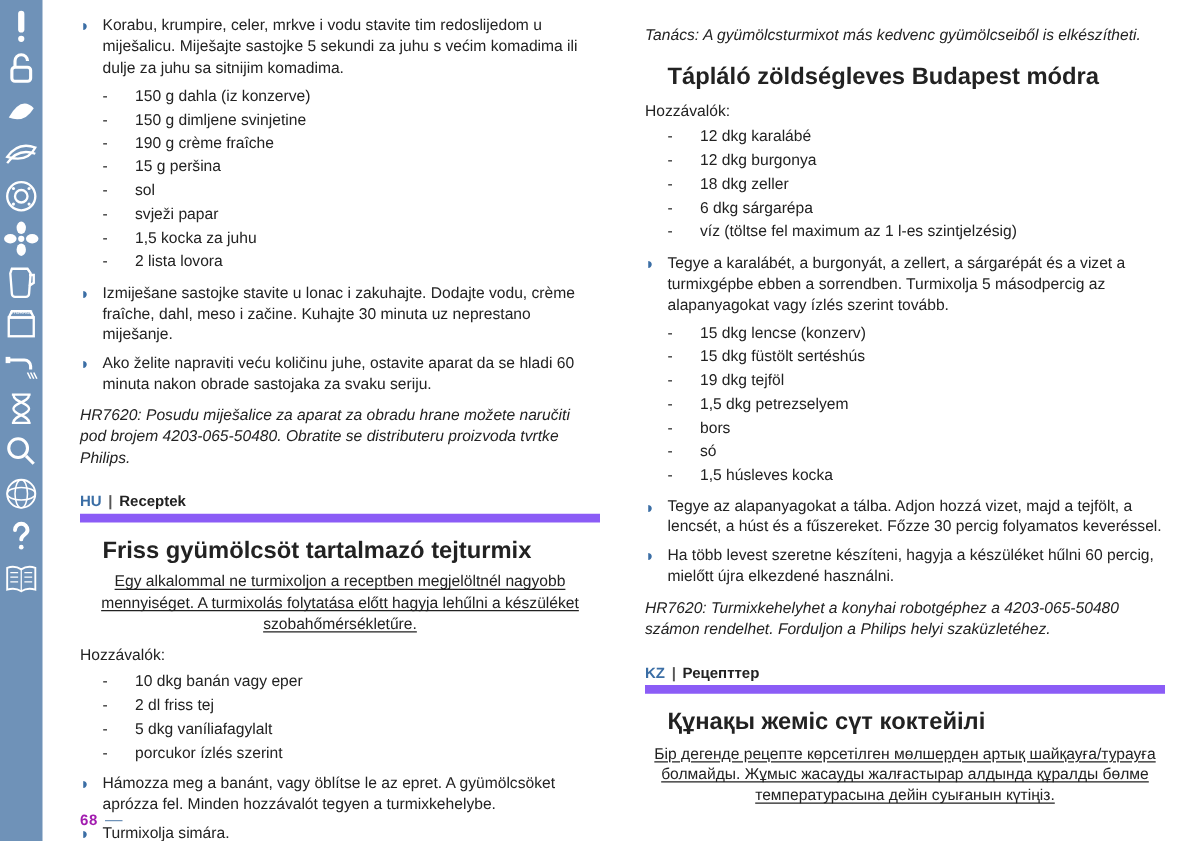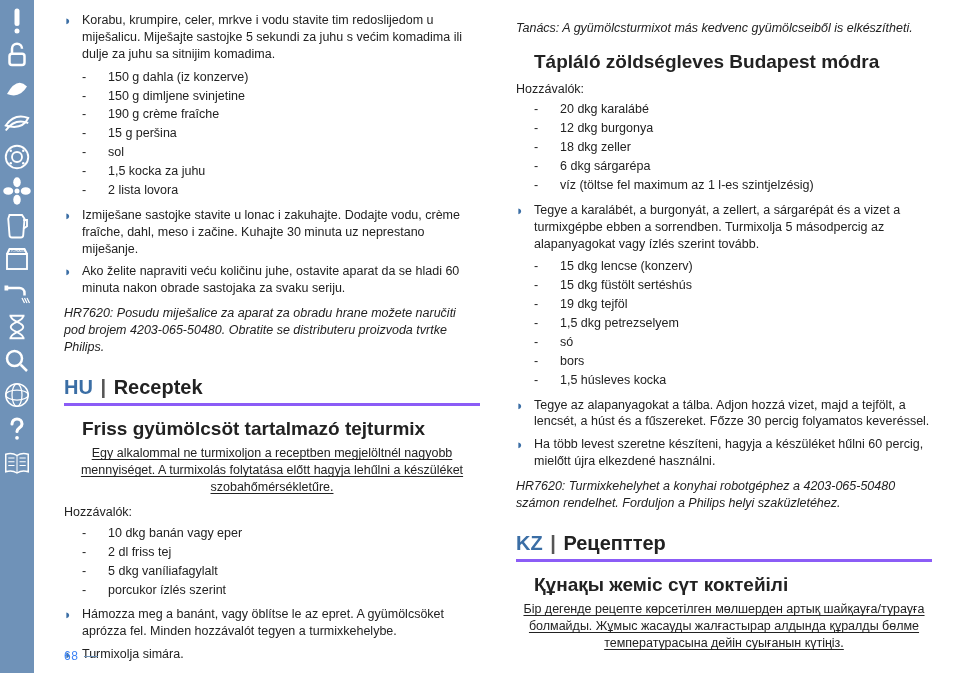--- a/index.html
+++ b/index.html
@@ -9,28 +9,28 @@
   .sidebar svg { width: 30px; height: 30px; margin: 6px 0; }
   .sidebar .ic { width: 34px; height: 34px; display: flex; align-items: center; justify-content: center; }
   .content { flex: 1; padding: 12px 22px 12px 30px; display: flex; gap: 36px; position: relative; }
   .col { width: 416px; font-size: 12.5px; line-height: 1.35; }
   .bullet-para { position: relative; padding-left: 18px; margin-bottom: 6px; }
   .bullet-para::before { content: "◗"; color: #3b6ea5; position: absolute; left: 0; top: 0; font-size: 13px; }
   .dash-list { padding-left: 18px; margin: 4px 0 8px 0; }
   .dash-list div { position: relative; padding-left: 26px; margin-bottom: 2px; }
   .dash-list div::before { content: "-"; position: absolute; left: 0; }
   .note { font-style: italic; margin: 8px 0 12px 0; }
-  .sect-head { margin-top: 18px; margin-bottom: 4px; font-size: 20px; border-bottom: 3px solid #8b5cf6; padding-bottom: 2px; }
+  .sect-head { margin-top: 18px; margin-bottom: 4px; font-size: 12px; border-bottom: 7px solid #8b5cf6; padding-bottom: 2px; }
   .sect-head .lang { color: #3b6ea5; font-weight: bold; }
   .sect-head .bar { color: #555; margin: 0 2px; font-weight: bold;}
   .sect-head .title { font-weight: bold; }
   .recipe-title { font-weight: bold; margin: 10px 0 4px 18px; font-size: 19px; }
   .warn { text-decoration: underline; text-underline-offset: 2px; margin-bottom: 8px; text-align: center; }
   .label { margin-top: 6px; }
-  .pagefoot { position: absolute; left: 30px; bottom: 10px; color: #3b82f6; font-weight: normal; font-size: 12px; letter-spacing: 0.5px;}
+  .pagefoot { position: absolute; left: 30px; bottom: 10px; color: #a21caf; font-weight: bold; font-size: 12px; letter-spacing: 0.5px;}
   .pagefoot .ln { display:inline-block; border-top:1px solid #6f92b8; width:14px; vertical-align:middle; margin-left:6px;}
 </style>
 </head>
 <body>
 
 <div class="page">
   <div class="sidebar">
     <div class="ic">
         <svg viewBox="0 0 24 24">
           <rect x="10" y="2" width="4" height="14" rx="2" fill="#fff"></rect>
@@ -129,20 +129,21 @@
 
   <div class="content">
     <div class="col">
       <div class="bullet-para">Korabu, krumpire, celer, mrkve i vodu stavite tim redoslijedom u miješalicu. Miješajte sastojke 5 sekundi za juhu s većim komadima ili dulje za juhu sa sitnijim komadima.</div>
       <div class="dash-list">
         <div>150 g dahla (iz konzerve)</div>
         <div>150 g dimljene svinjetine</div>
         <div>190 g crème fraîche</div>
         <div>15 g peršina</div>
         <div>sol</div>
+        <div>svježi papar</div>
         <div>1,5 kocka za juhu</div>
         <div>2 lista lovora</div>
       </div>
       <div class="bullet-para">Izmiješane sastojke stavite u lonac i zakuhajte. Dodajte vodu, crème fraîche, dahl, meso i začine. Kuhajte 30 minuta uz neprestano miješanje.</div>
       <div class="bullet-para">Ako želite napraviti veću količinu juhe, ostavite aparat da se hladi 60 minuta nakon obrade sastojaka za svaku seriju.</div>
       <div class="note">HR7620: Posudu miješalice za aparat za obradu hrane možete naručiti pod brojem 4203-065-50480. Obratite se distributeru proizvoda tvrtke Philips.</div>
 
       <div class="sect-head">
         <span class="lang">HU</span>
         <span class="bar">|</span>
@@ -159,34 +160,34 @@
       </div>
       <div class="bullet-para">Hámozza meg a banánt, vagy öblítse le az epret. A gyümölcsöket aprózza fel. Minden hozzávalót tegyen a turmixkehelybe.</div>
       <div class="bullet-para">Turmixolja simára.</div>
     </div>
 
     <div class="col">
       <div class="note">Tanács: A gyümölcsturmixot más kedvenc gyümölcseiből is elkészítheti.</div>
       <div class="recipe-title">Tápláló zöldségleves Budapest módra</div>
       <div class="label">Hozzávalók:</div>
       <div class="dash-list">
-        <div>20 dkg karalábé</div>
+        <div>12 dkg karalábé</div>
         <div>12 dkg burgonya</div>
         <div>18 dkg zeller</div>
         <div>6 dkg sárgarépa</div>
         <div>víz (töltse fel maximum az 1 l-es szintjelzésig)</div>
       </div>
       <div class="bullet-para">Tegye a karalábét, a burgonyát, a zellert, a sárgarépát és a vizet a turmixgépbe ebben a sorrendben. Turmixolja 5 másodpercig az alapanyagokat vagy ízlés szerint tovább.</div>
       <div class="dash-list">
         <div>15 dkg lencse (konzerv)</div>
         <div>15 dkg füstölt sertéshús</div>
         <div>19 dkg tejföl</div>
         <div>1,5 dkg petrezselyem</div>
+        <div>bors</div>
         <div>só</div>
-        <div>bors</div>
         <div>1,5 húsleves kocka</div>
       </div>
       <div class="bullet-para">Tegye az alapanyagokat a tálba. Adjon hozzá vizet, majd a tejfölt, a lencsét, a húst és a fűszereket. Főzze 30 percig folyamatos keveréssel.</div>
       <div class="bullet-para">Ha több levest szeretne készíteni, hagyja a készüléket hűlni 60 percig, mielőtt újra elkezdené használni.</div>
       <div class="note">HR7620: Turmixkehelyhet a konyhai robotgéphez a 4203-065-50480 számon rendelhet. Forduljon a Philips helyi szaküzletéhez.</div>
 
       <div class="sect-head">
         <span class="lang">KZ</span>
         <span class="bar">|</span>
         <span class="title">Рецепттер</span>

